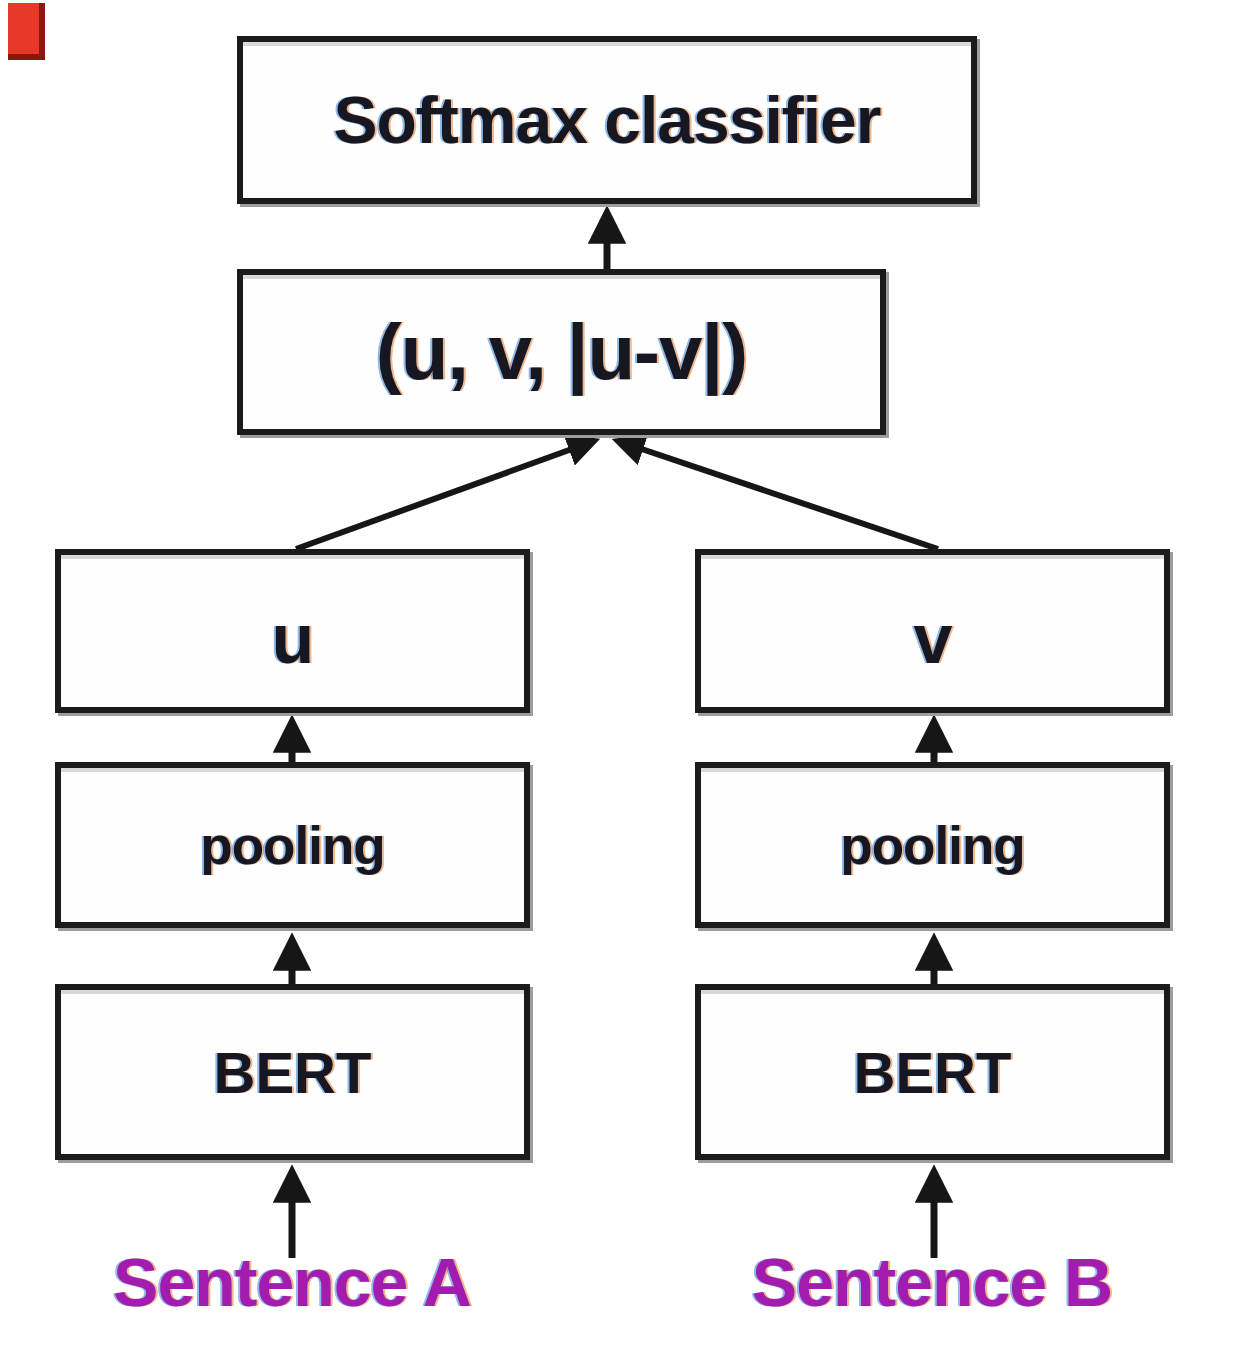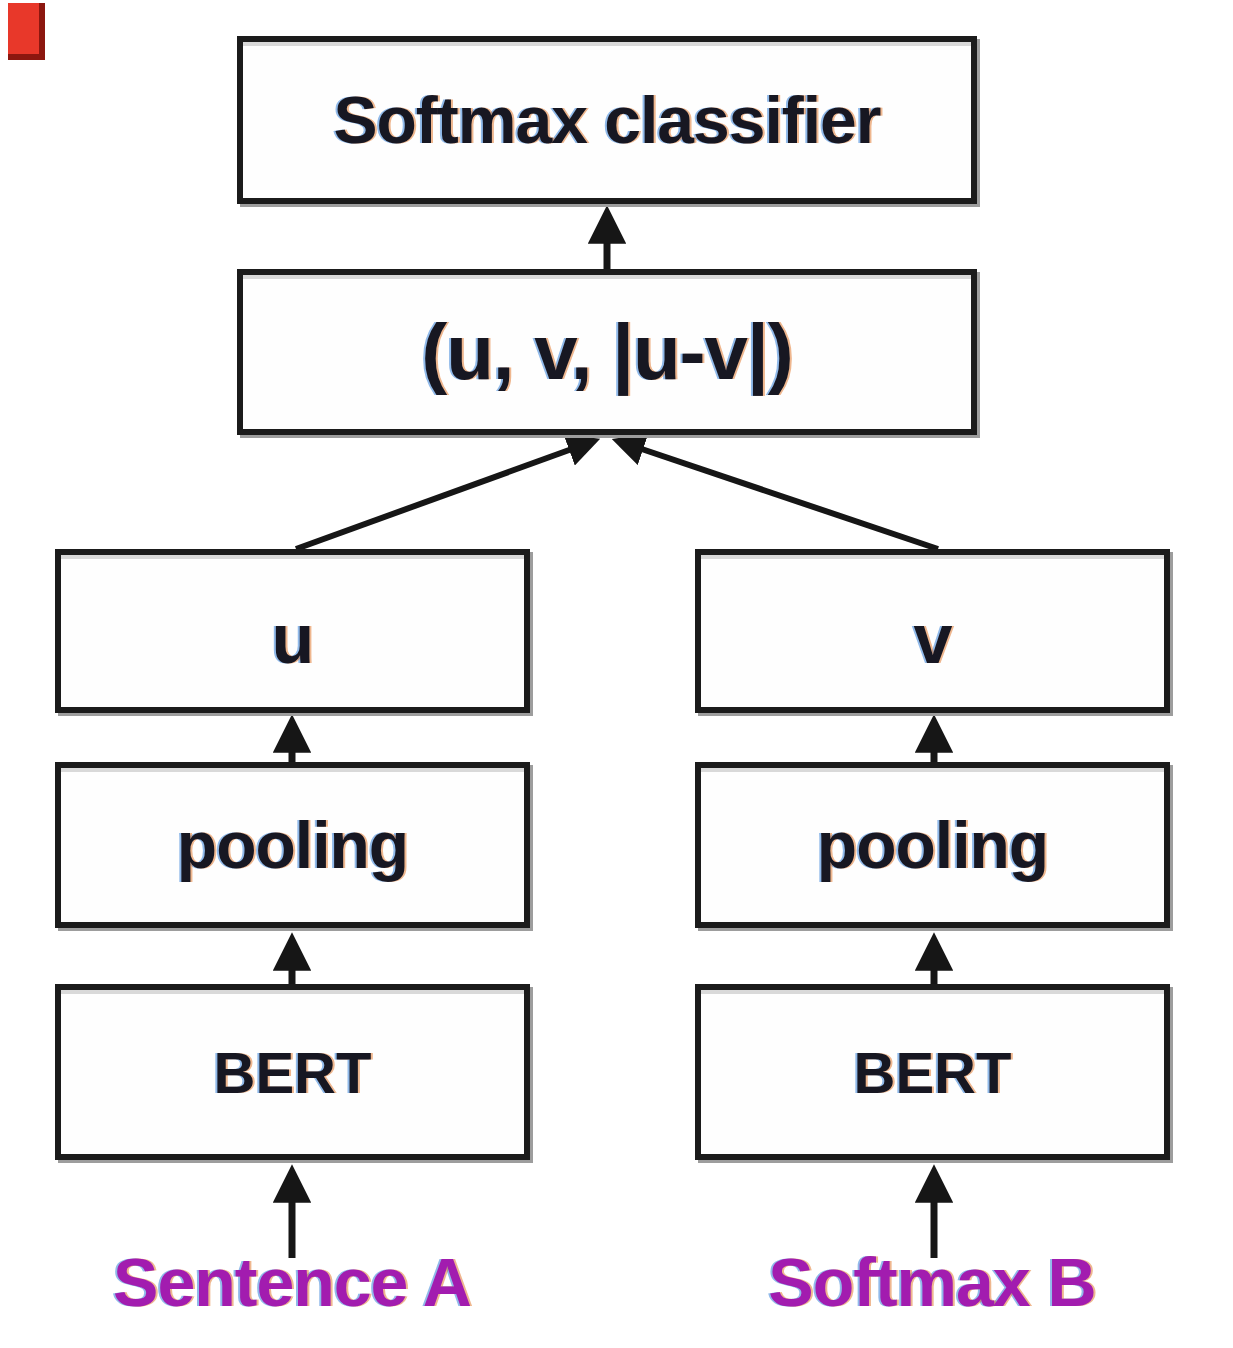--- a/index.html
+++ b/index.html
@@ -39,28 +39,28 @@
     font-size: 68px;
     line-height: 68px;
     font-weight: 700;
     letter-spacing: -1px;
     color: #a21caf;
     white-space: nowrap;
     text-shadow: 2px 0 0 rgba(224,112,32,.5), -2px 0 0 rgba(36,118,214,.5);
   }
   #softmax-box { left: 237px; top: 36px;  width: 740px; height: 168px; }
   #softmax-box .box-label { font-size: 66px; }
-  #concat-box  { left: 237px; top: 269px; width: 740px; height: 166px; }
+  #concat-box  { left: 237px; top: 269px; width: 649px; height: 166px; }
   #concat-box .box-label { font-size: 78px; }
   #u-box { left: 55px;  top: 549px; width: 475px; height: 164px; }
   #v-box { left: 695px; top: 549px; width: 475px; height: 164px; }
   #u-box .box-label, #v-box .box-label { font-size: 70px; padding-top: 16px; }
   #pooling-left  { left: 55px;  top: 762px; width: 475px; height: 166px; }
   #pooling-right { left: 695px; top: 762px; width: 475px; height: 166px; }
-  #pooling-left .box-label, #pooling-right .box-label { font-size: 66px; }
+  #pooling-left .box-label, #pooling-right .box-label { font-size: 53px; }
   #bert-left  { left: 55px;  top: 984px; width: 475px; height: 176px; }
   #bert-right { left: 695px; top: 984px; width: 475px; height: 176px; }
   #bert-left .box-label, #bert-right .box-label { font-size: 58px; letter-spacing: 0px; }
   #sentence-a { left: 47px;  top: 1248px; }
   #sentence-b { left: 687px; top: 1248px; }
   #red-marker {
     position: absolute;
     left: 8px; top: 3px;
     width: 37px; height: 57px;
     background: #e8382a;
@@ -135,15 +135,15 @@
   <div class="box" id="bert-left">
     <span class="box-label">BERT</span>
   </div>
 
   <div class="box" id="bert-right">
     <span class="box-label">BERT</span>
   </div>
 
   <div class="sent-label" id="sentence-a">Sentence A</div>
 
-  <div class="sent-label" id="sentence-b">Softmax B</div>
+  <div class="sent-label" id="sentence-b">Sentence B</div>
 
 </div>
 
 </body></html>

